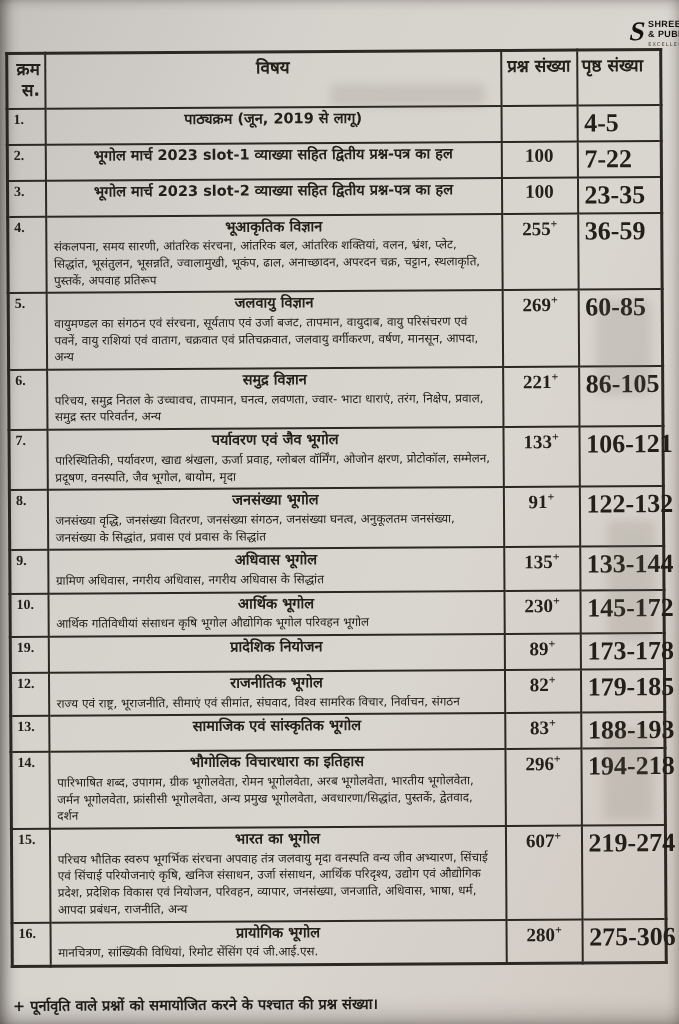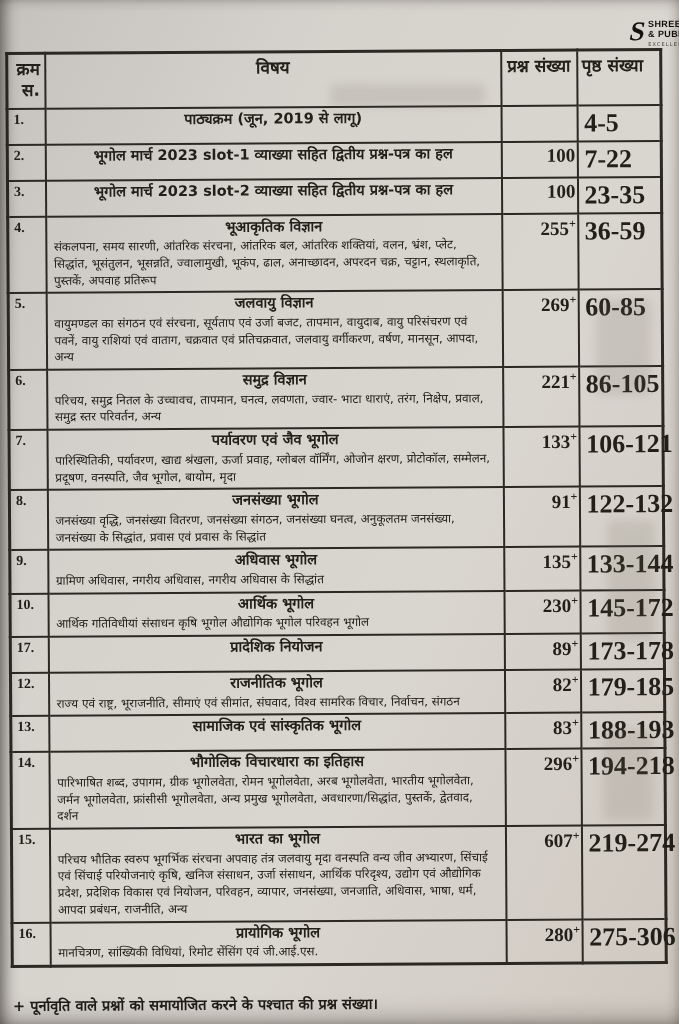--- a/index.html
+++ b/index.html
@@ -45,21 +45,21 @@
   th.h-subject { text-align:center; }
   th.h-questions { text-align:center; padding-left:5px; }
   th.h-pages { text-align:left; padding-left:5px; white-space:nowrap; font-size:16px;margin-left:21px; }
 
   td.sn { font-family:"Liberation Serif",serif; font-weight:700; font-size:14px;
           padding:2px 2px 2px 5px; }
   td.subject { padding:1px 7px 3px 7px; }
   .title { text-align:center; font-weight:700; font-size:14.5px; line-height:1.35; }
   .topics { font-size:11.8px; line-height:1.42; margin-top:1px; }
   td.q { font-family:"Liberation Serif",serif; font-weight:700; font-size:19px;
-         text-align:right; padding-top:2px; }
+         text-align:center; padding-top:2px; }
   td.q sup { font-size:12px; }
   td.pages { font-family:"Liberation Serif",serif; font-weight:700; font-size:26px;
              padding:2px 0 2px 6px; white-space:nowrap; }
 
   .footnote {
     position:relative; z-index:2;
     margin:27px 0 0 10px; font-size:14.5px; font-weight:600; color:#201d17;
   }
 </style>
 </head>
@@ -181,21 +181,21 @@
           <tr>
             <td class="sn">10.</td>
             <td class="subject">
               <div class="title">आर्थिक भूगोल</div>
               <div class="topics">आर्थिक गतिविधीयां संसाधन कृषि भूगोल औद्योगिक भूगोल परिवहन भूगोल</div>
             </td>
             <td class="q"><span>230</span><sup>+</sup></td>
             <td class="pages">145-172</td>
           </tr>
           <tr>
-            <td class="sn">17.</td>
+            <td class="sn">19.</td>
             <td class="subject">
               <div class="title">प्रादेशिक नियोजन</div>
             </td>
             <td class="q"><span>89</span><sup>+</sup></td>
             <td class="pages">173-178</td>
           </tr>
           <tr>
             <td class="sn">12.</td>
             <td class="subject">
               <div class="title">राजनीतिक भूगोल</div>

